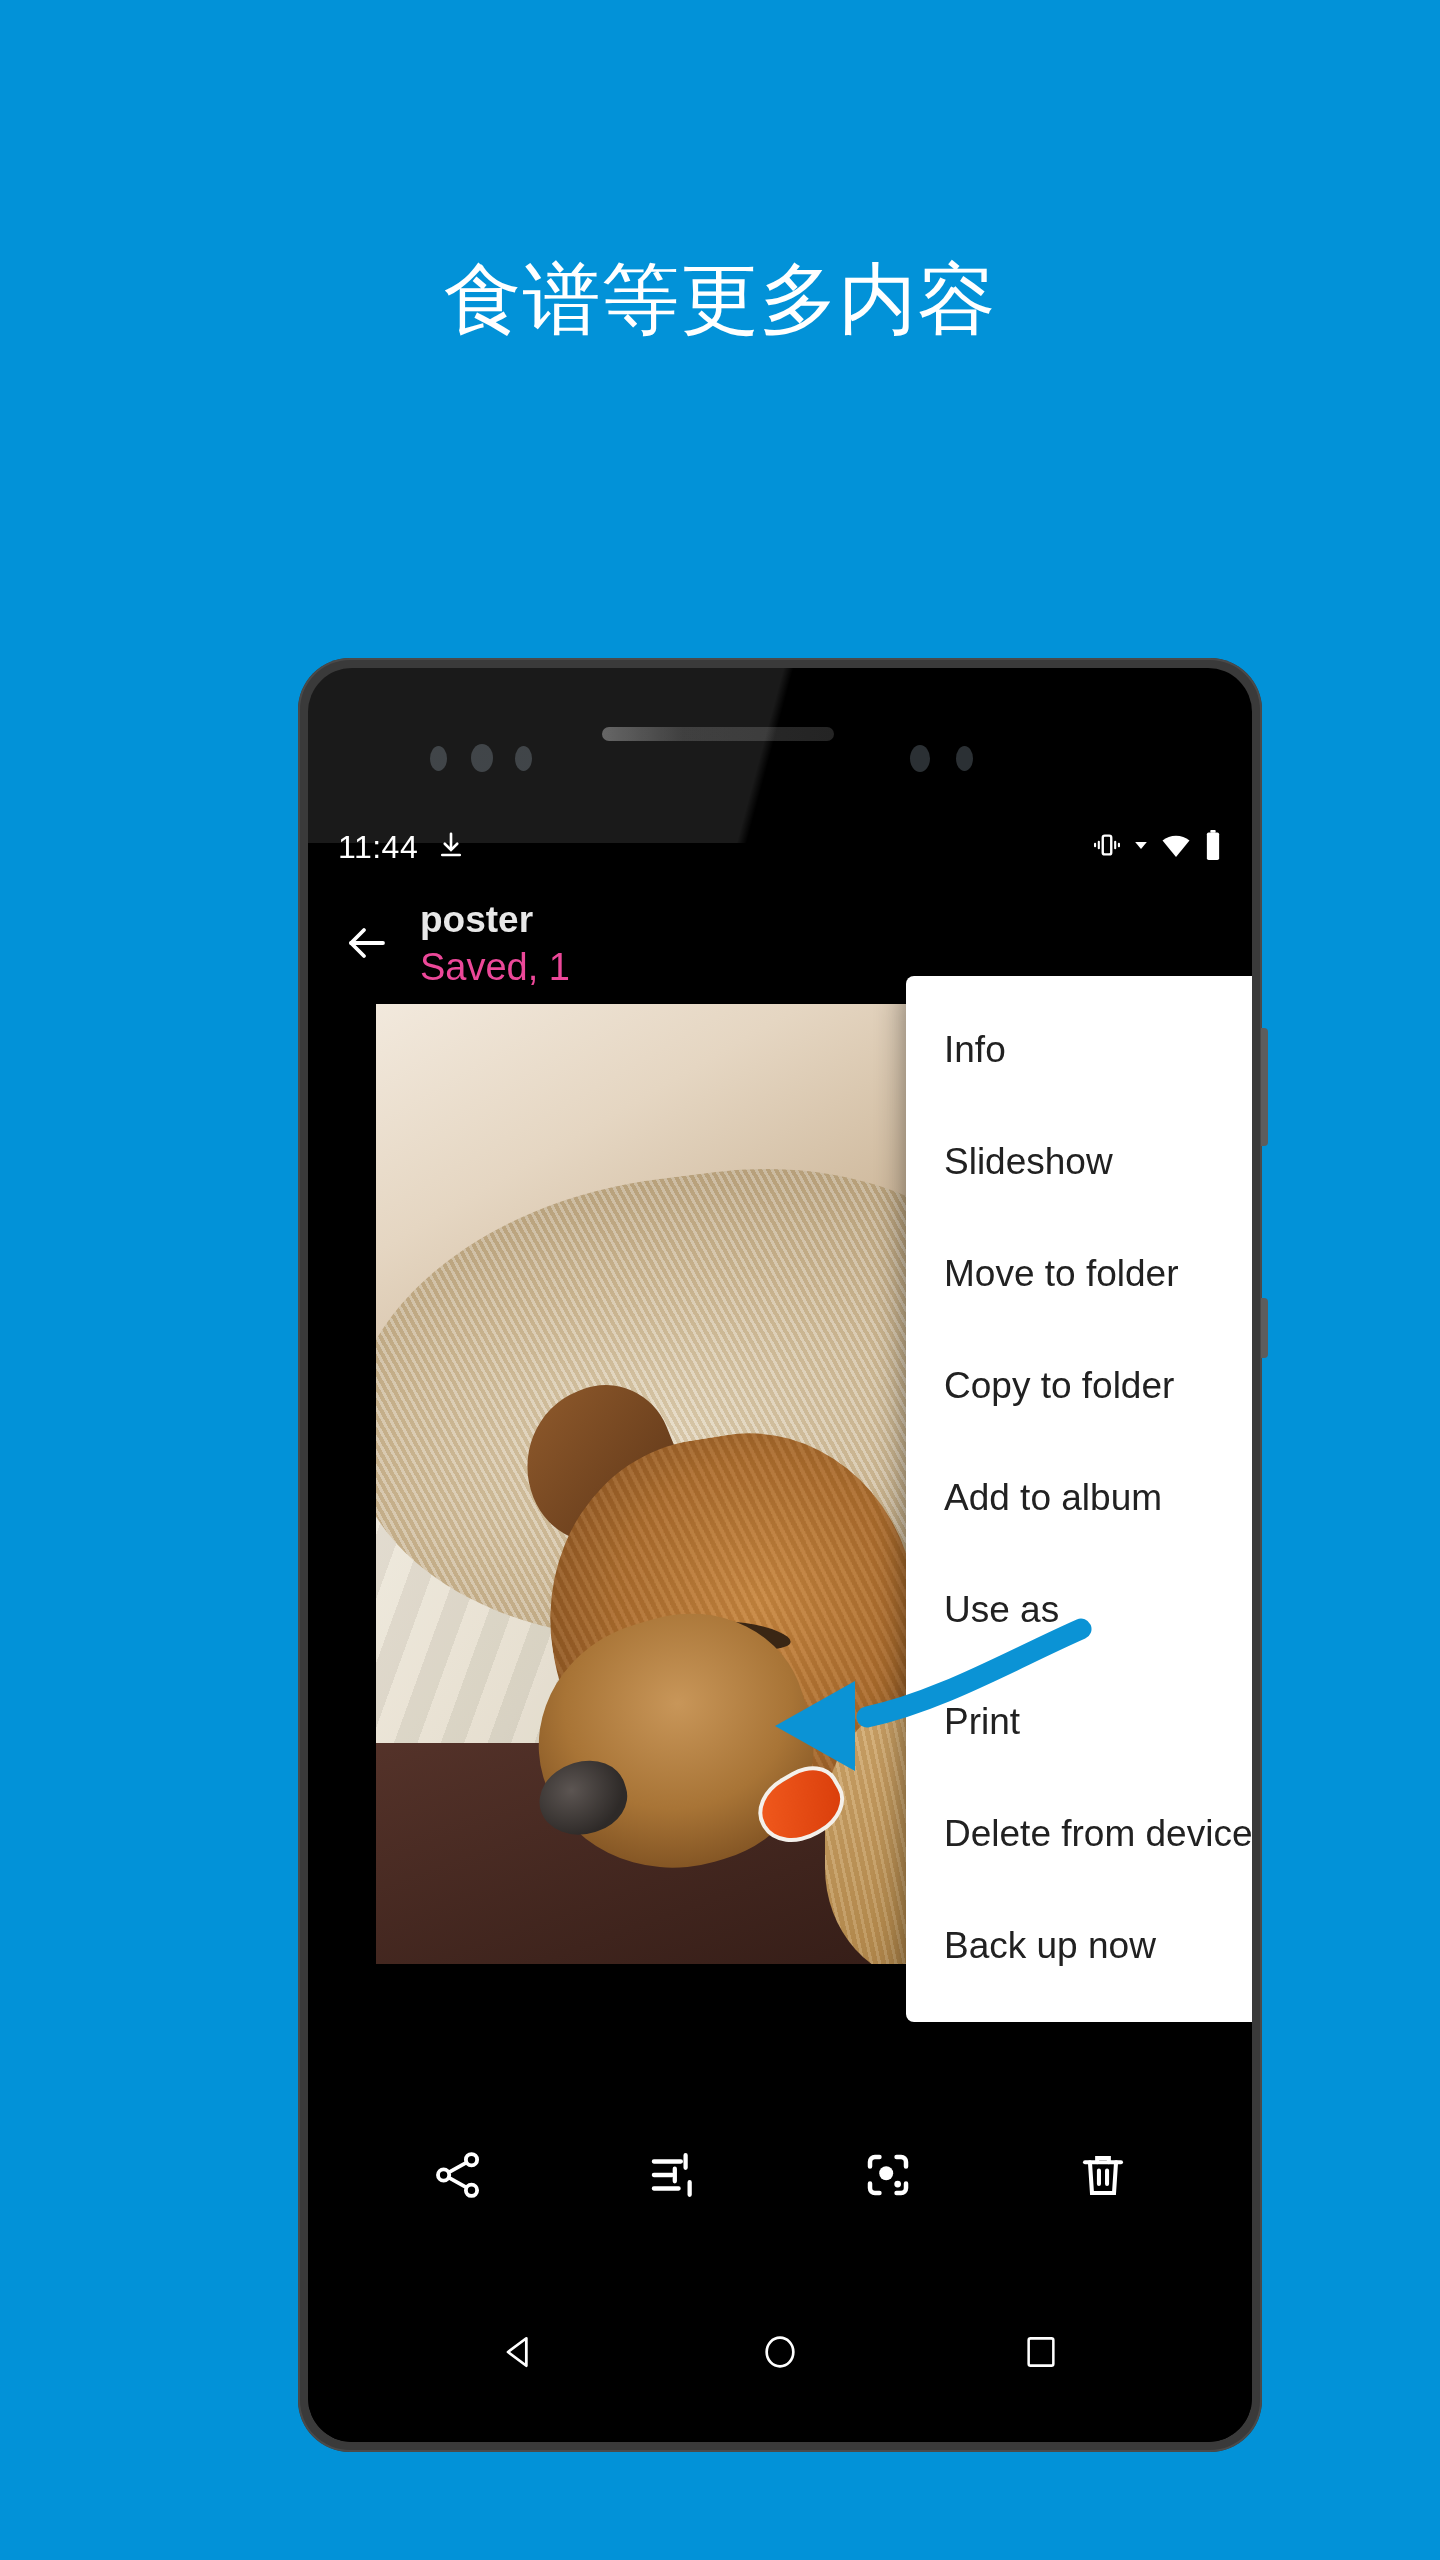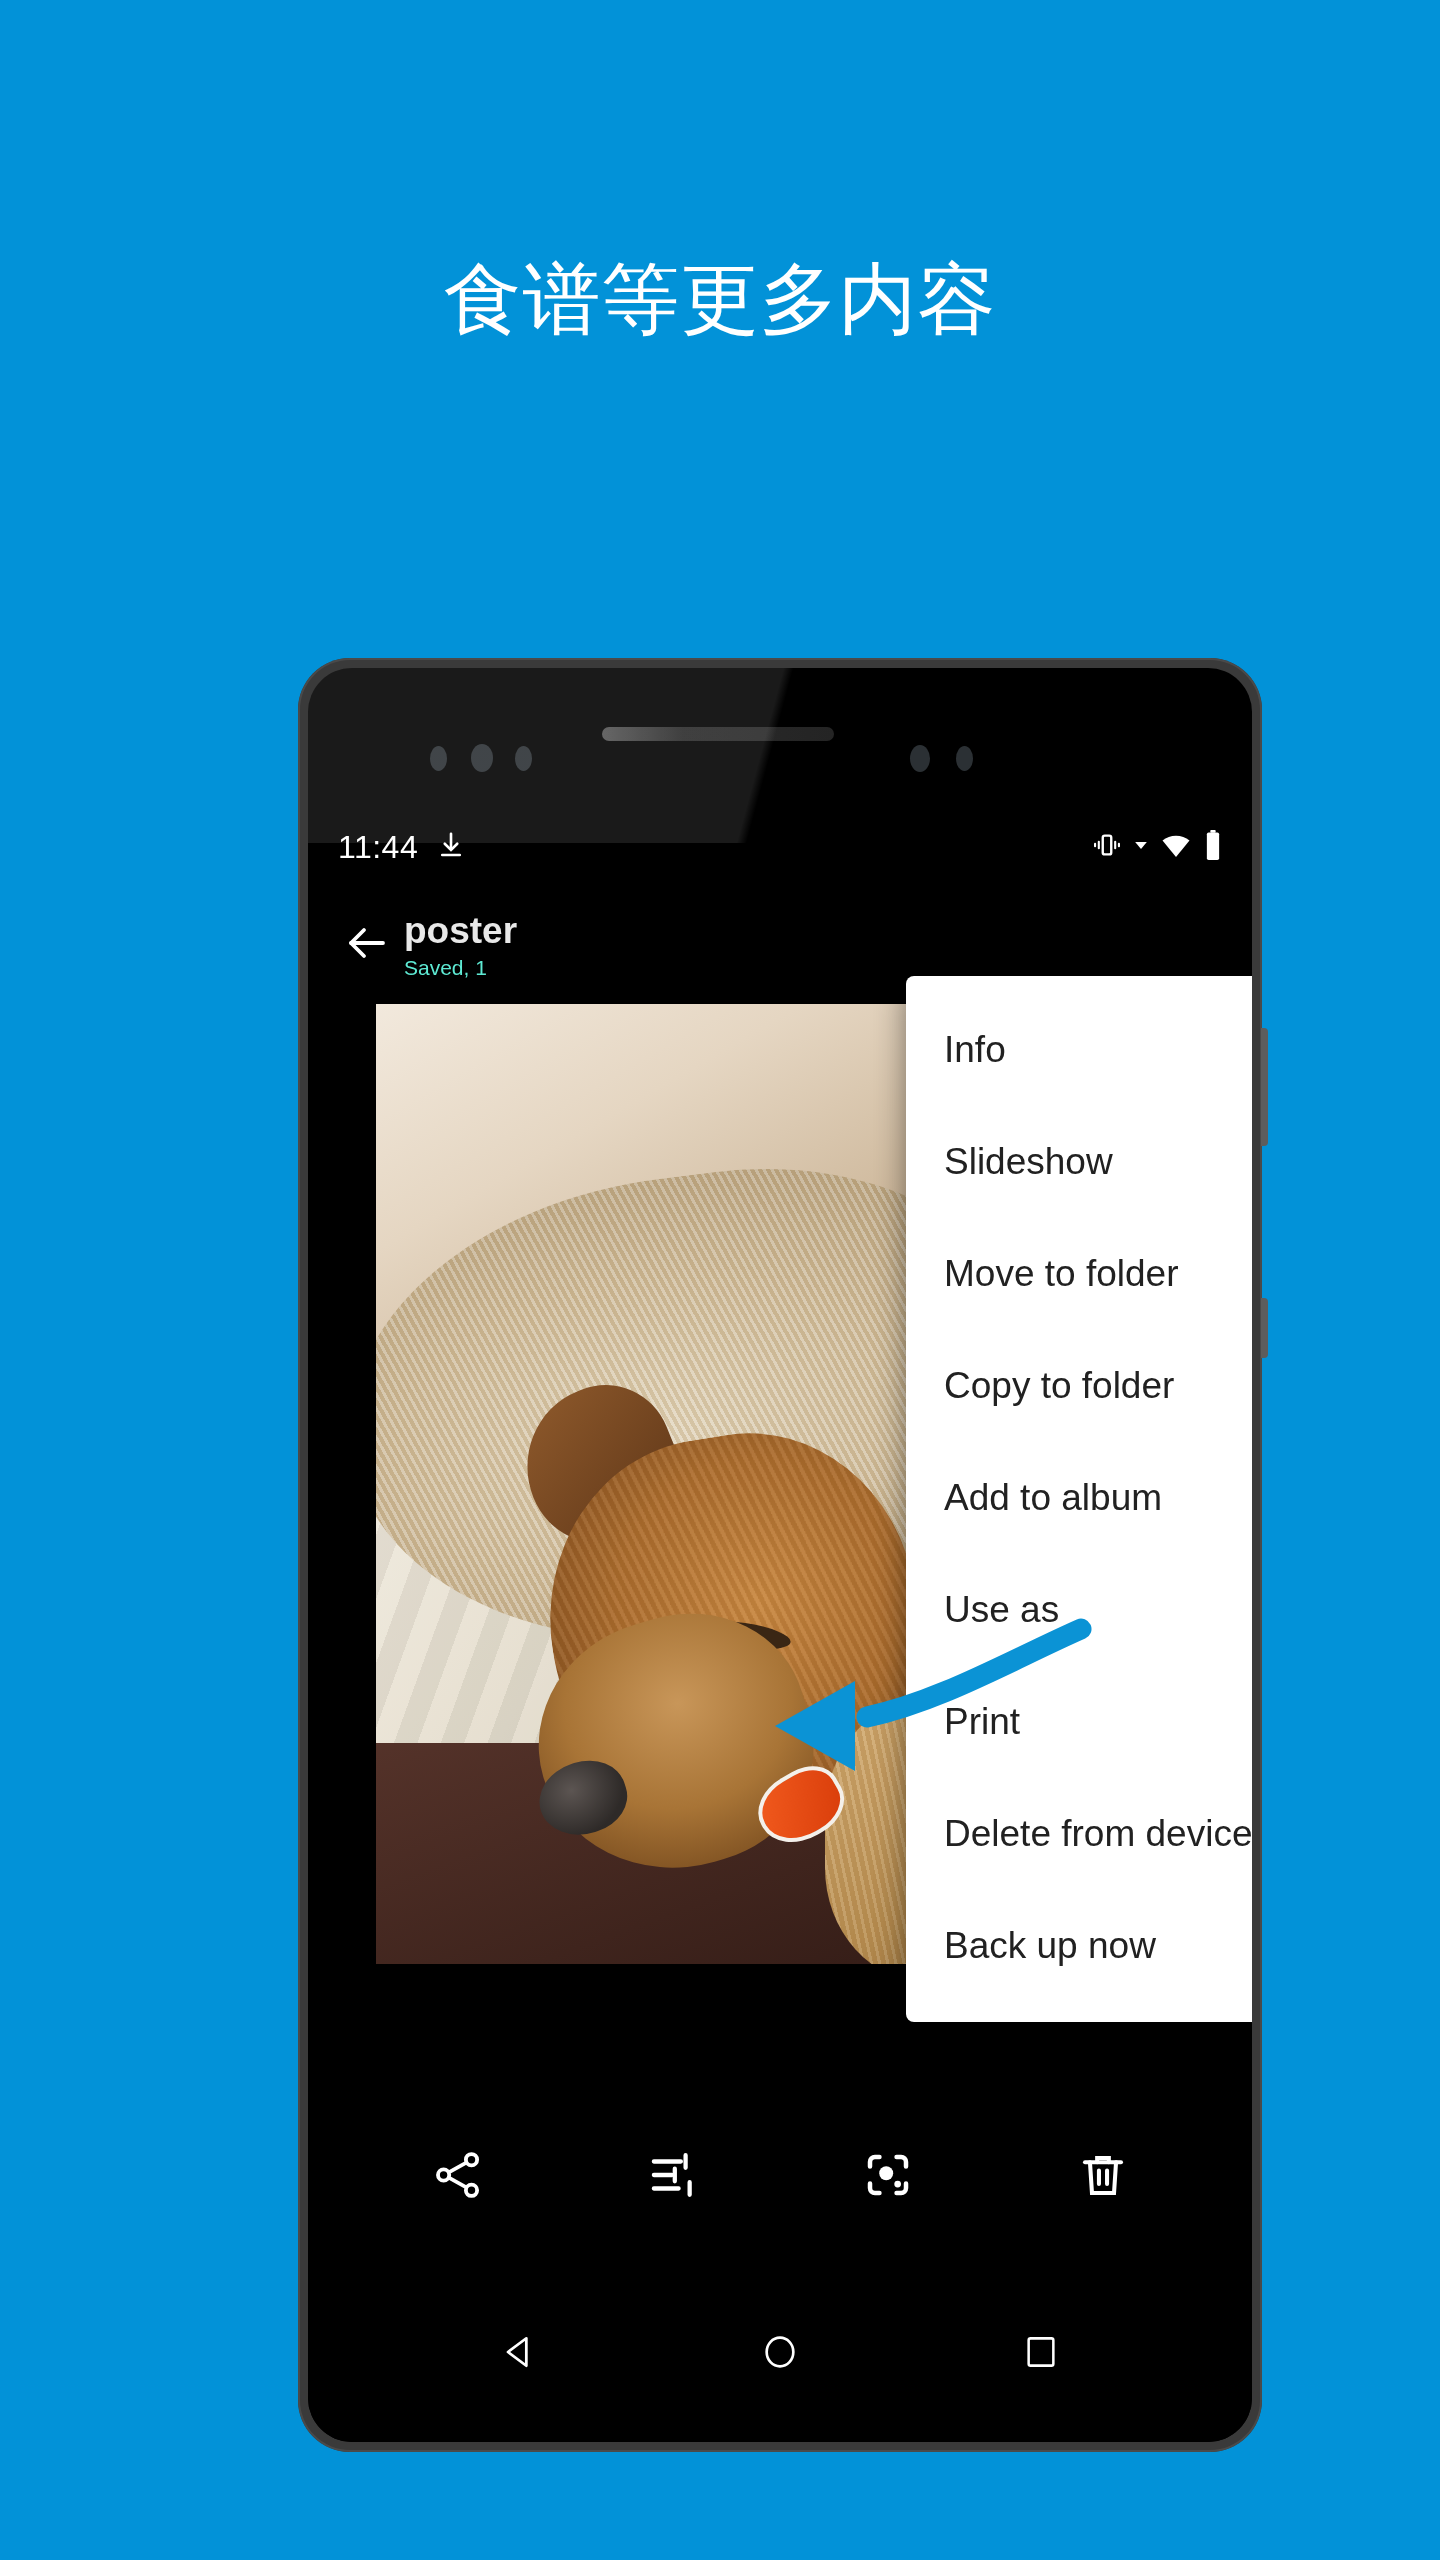--- a/index.html
+++ b/index.html
@@ -96,27 +96,27 @@
   .ic { display:block; }
 
   
   .appbar {
     position:relative; height:118px;
     display:flex; align-items:center;
     padding:0 22px;
     color:#fff;
   }
   .backbtn { width:74px; height:74px; display:flex; align-items:center; justify-content:center; }
-  .titles { min-width:0; }
+  .titles { margin-left:16px; min-width:0; }
   .title {
     font-size:37px; font-weight:700; color:#e8e8e8;
     white-space:nowrap; line-height:1.15;
   }
   .subtitle {
-    font-size:21px; color:#5eead4; white-space:nowrap; line-height:1.2; margin-top:3px;
+    font-size:38px; color:#ec4899; white-space:nowrap; line-height:1.2; margin-top:3px;
   }
 
   
   .photo-wrap {
     position:absolute;
     left:68px; top:196px;
     width:680px; height:960px;
     overflow:hidden;
     background:#000;
   }

